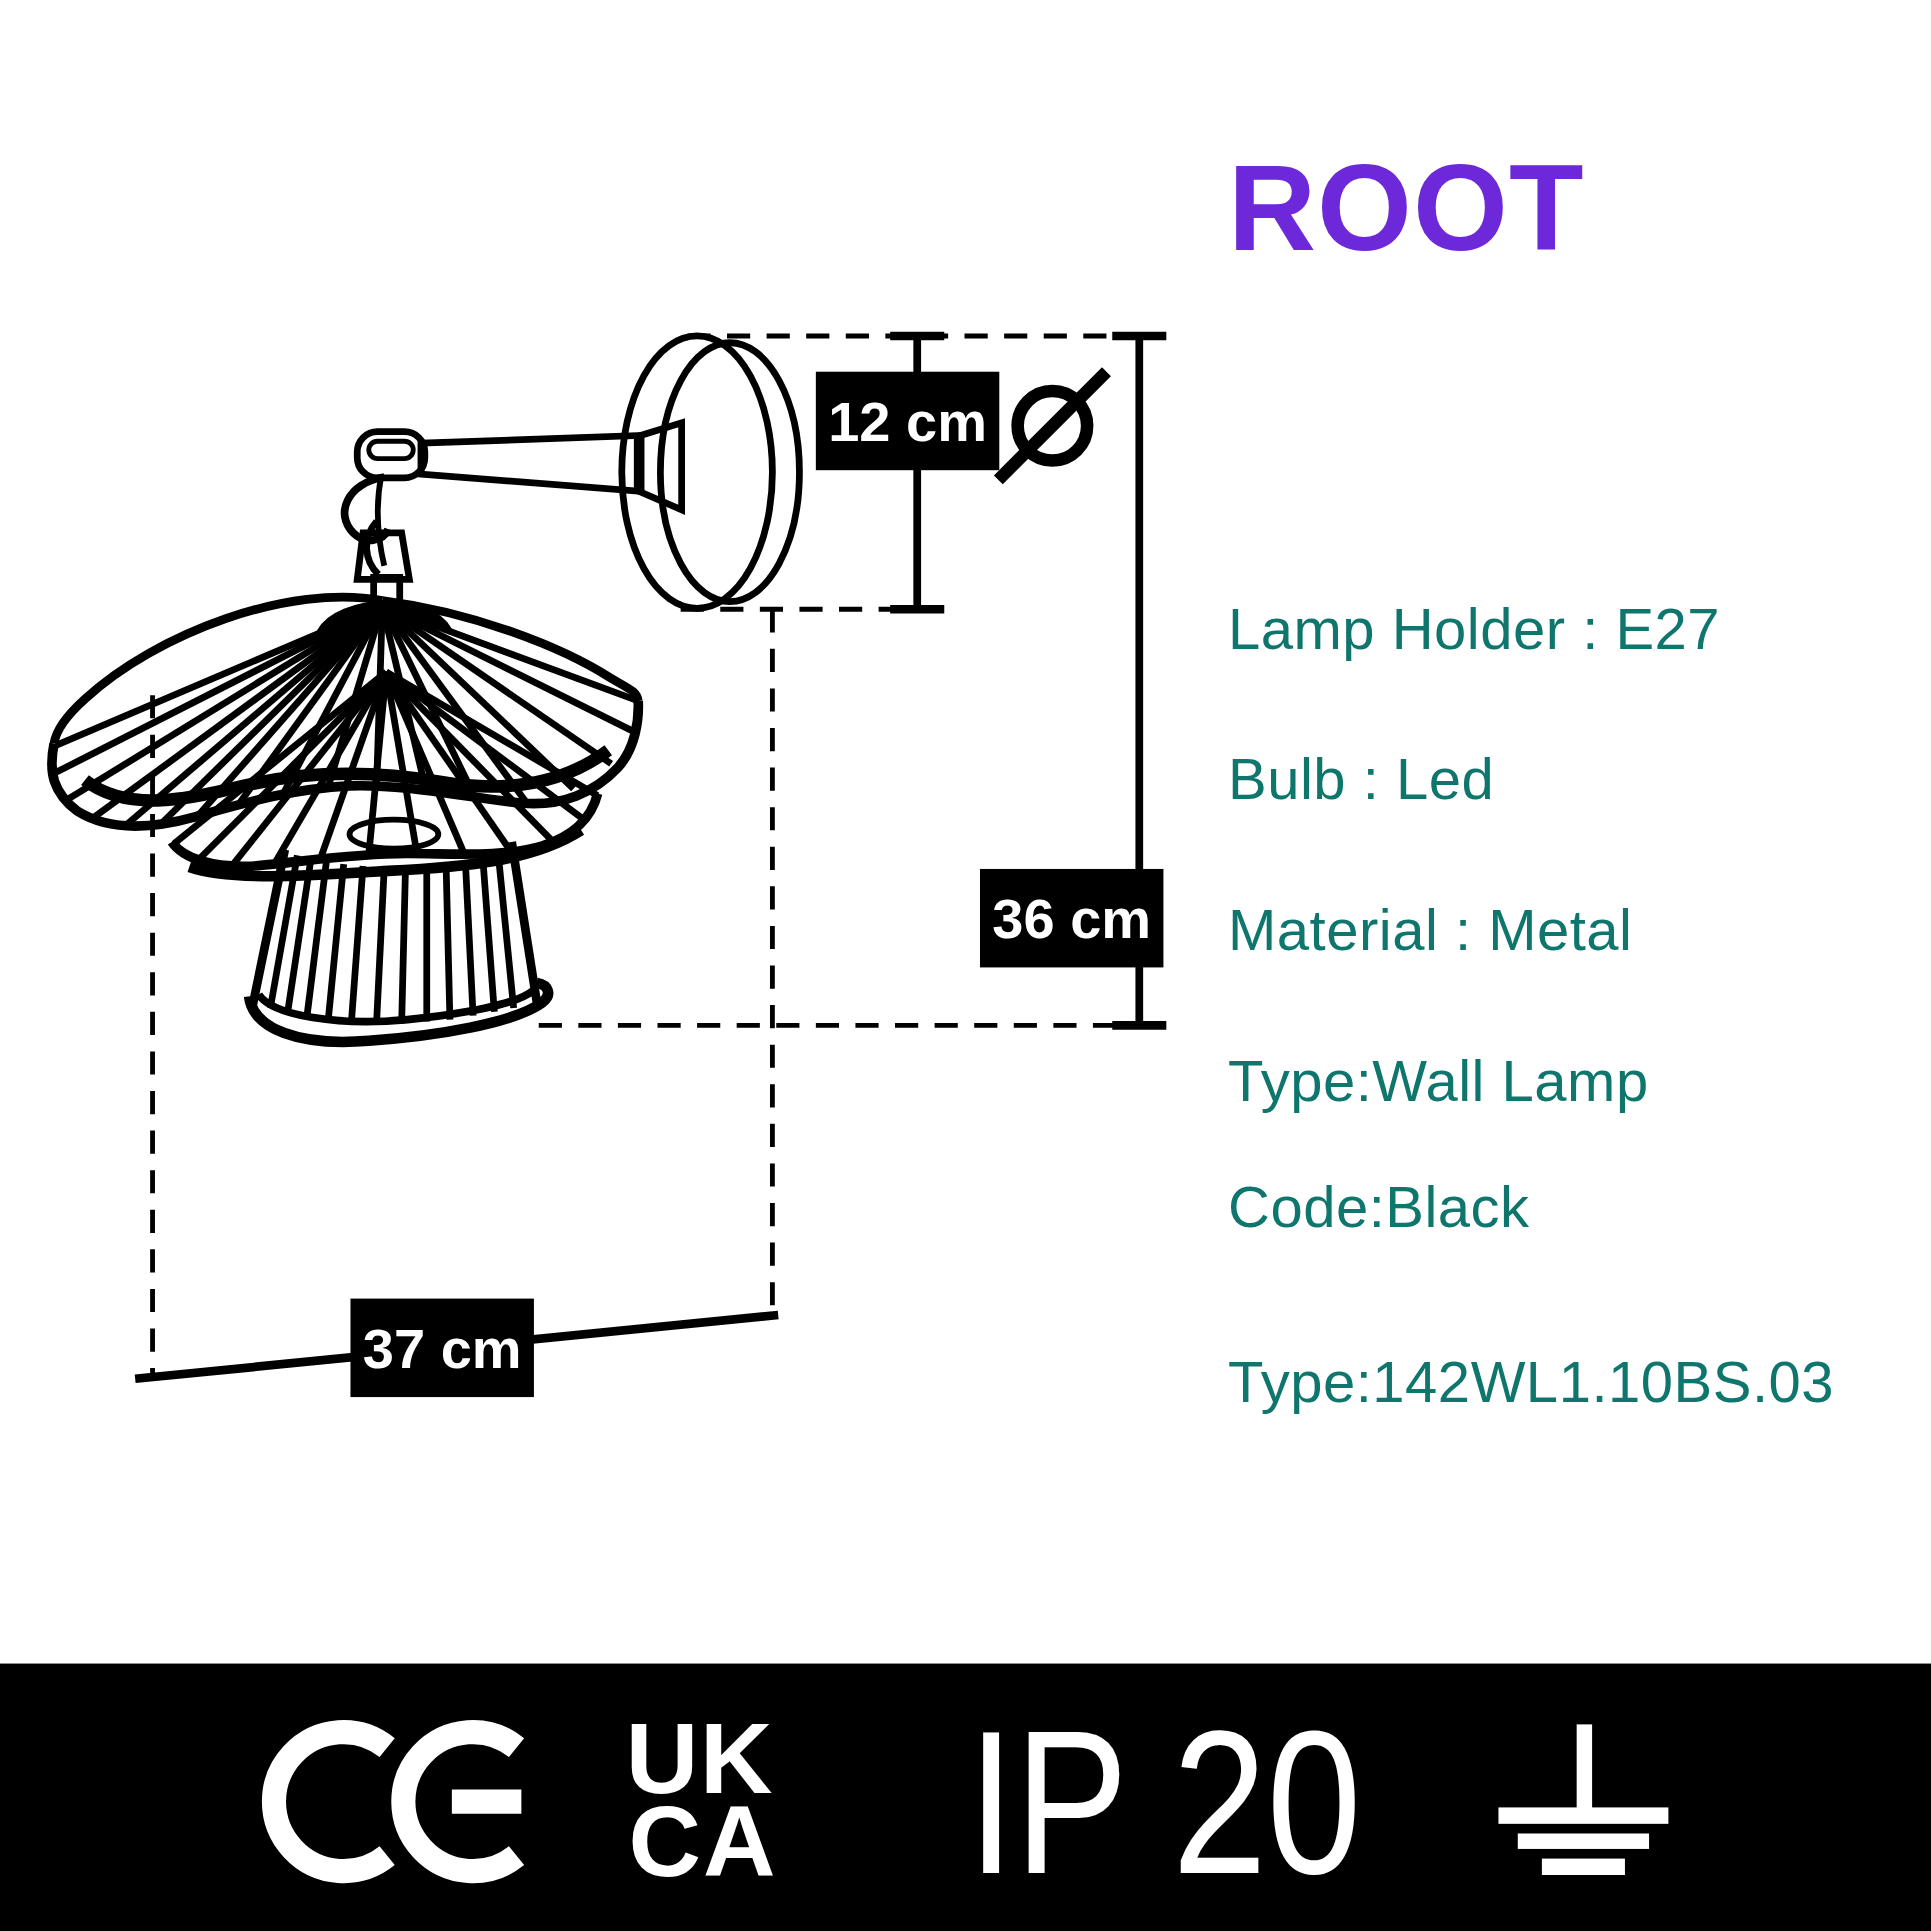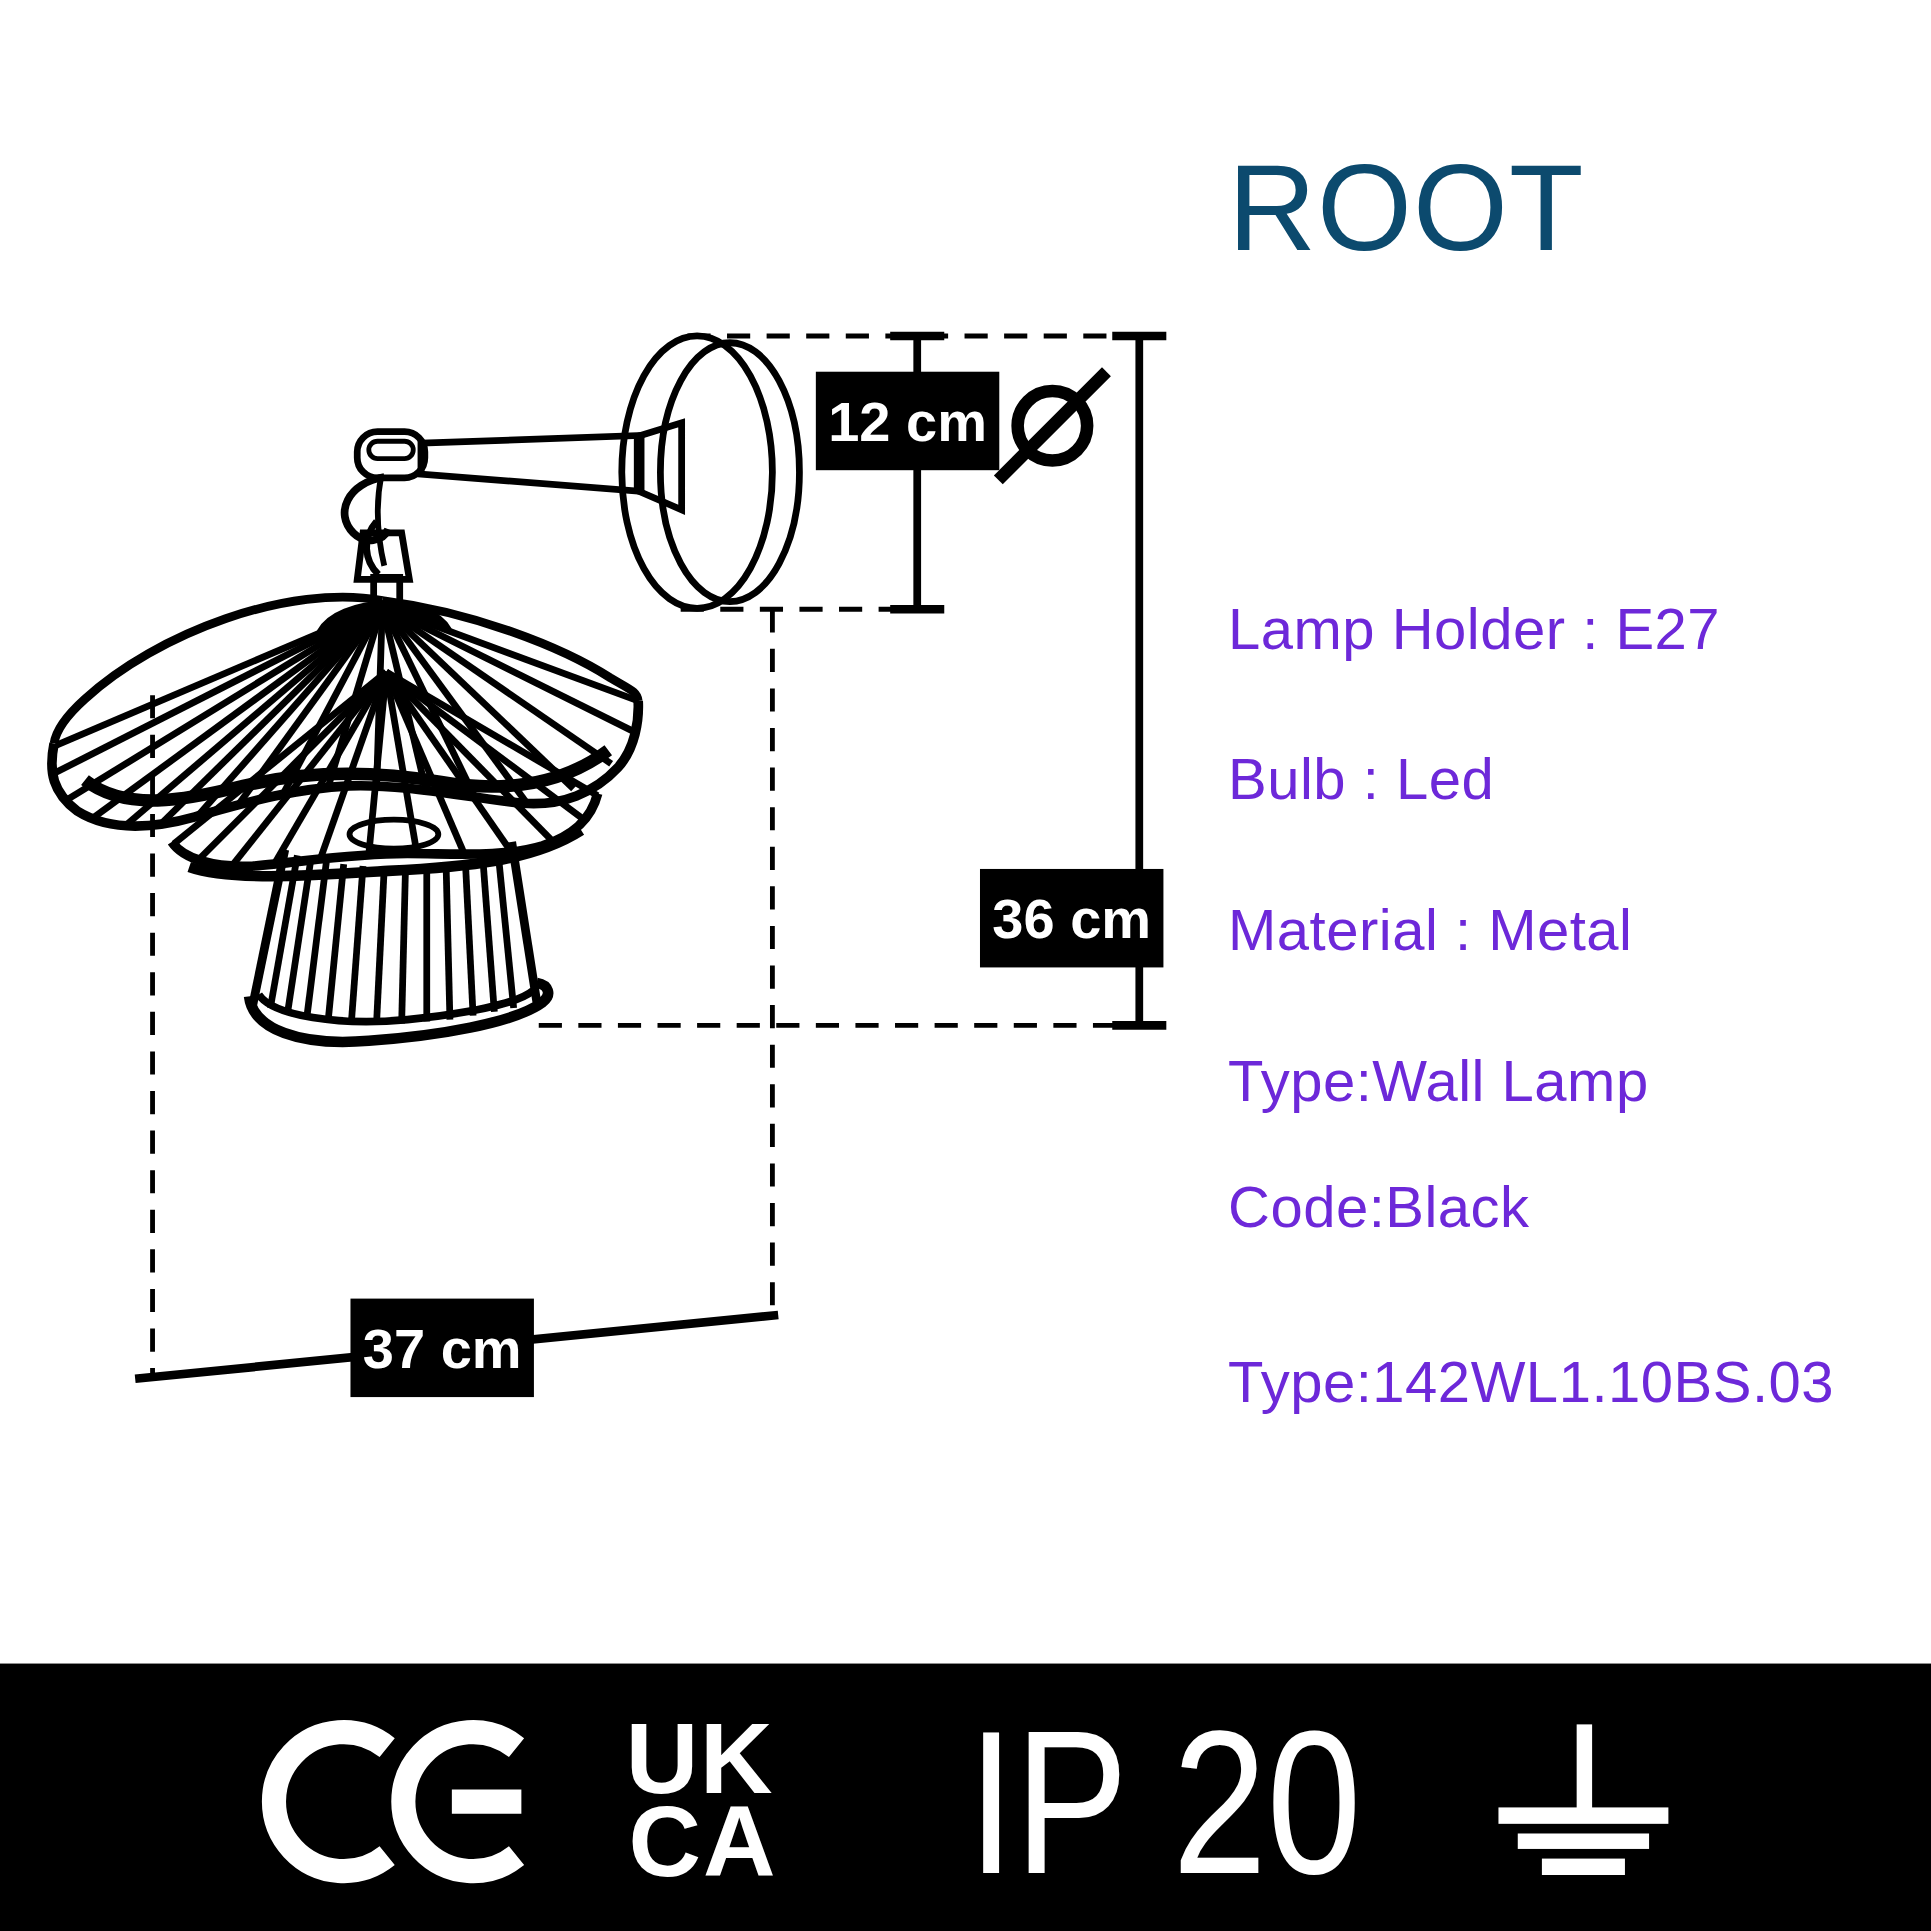--- a/index.html
+++ b/index.html
@@ -2,25 +2,25 @@
 <html><head>
 <meta charset="utf-8">
 <style>
   html,body{margin:0;padding:0;background:#888;}
   .sheet{
     position:relative;width:1931px;height:1931px;background:#ffffff;
     font-family:"Liberation Sans",sans-serif;overflow:hidden;
   }
   .diagram{position:absolute;left:0;top:0;width:1931px;height:1931px;}
   .title{
-    position:absolute;left:1228px;top:147px;font-size:122px;font-weight:400;
-    letter-spacing:1px;color:#0c4a6e;line-height:1;white-space:nowrap;
+    position:absolute;left:1228px;top:147px;font-size:122px;font-weight:700;
+    letter-spacing:1px;color:#6d28d9;line-height:1;white-space:nowrap;
   }
   .spec{
-    position:absolute;left:1228px;font-size:58px;font-weight:400;color:#6d28d9;
+    position:absolute;left:1228px;font-size:58px;font-weight:400;color:#0f766e;
     line-height:70px;white-space:nowrap;letter-spacing:0.5px;
   }
   .spec-1{top:594px}.spec-2{top:744px}.spec-3{top:895px}
   .spec-4{top:1046px}.spec-5{top:1172px}.spec-6{top:1347px}
   svg text{font-family:"Liberation Sans",sans-serif;}
   .dim-label-text{font-size:58px;font-weight:700;fill:#ffffff;}
   .ukca-text{font-size:104px;font-weight:700;fill:#ffffff;letter-spacing:2px;}
   .ip-text{font-size:212px;font-weight:400;fill:#ffffff;}
   .ink{stroke:#000;fill:none;}
 </style>

